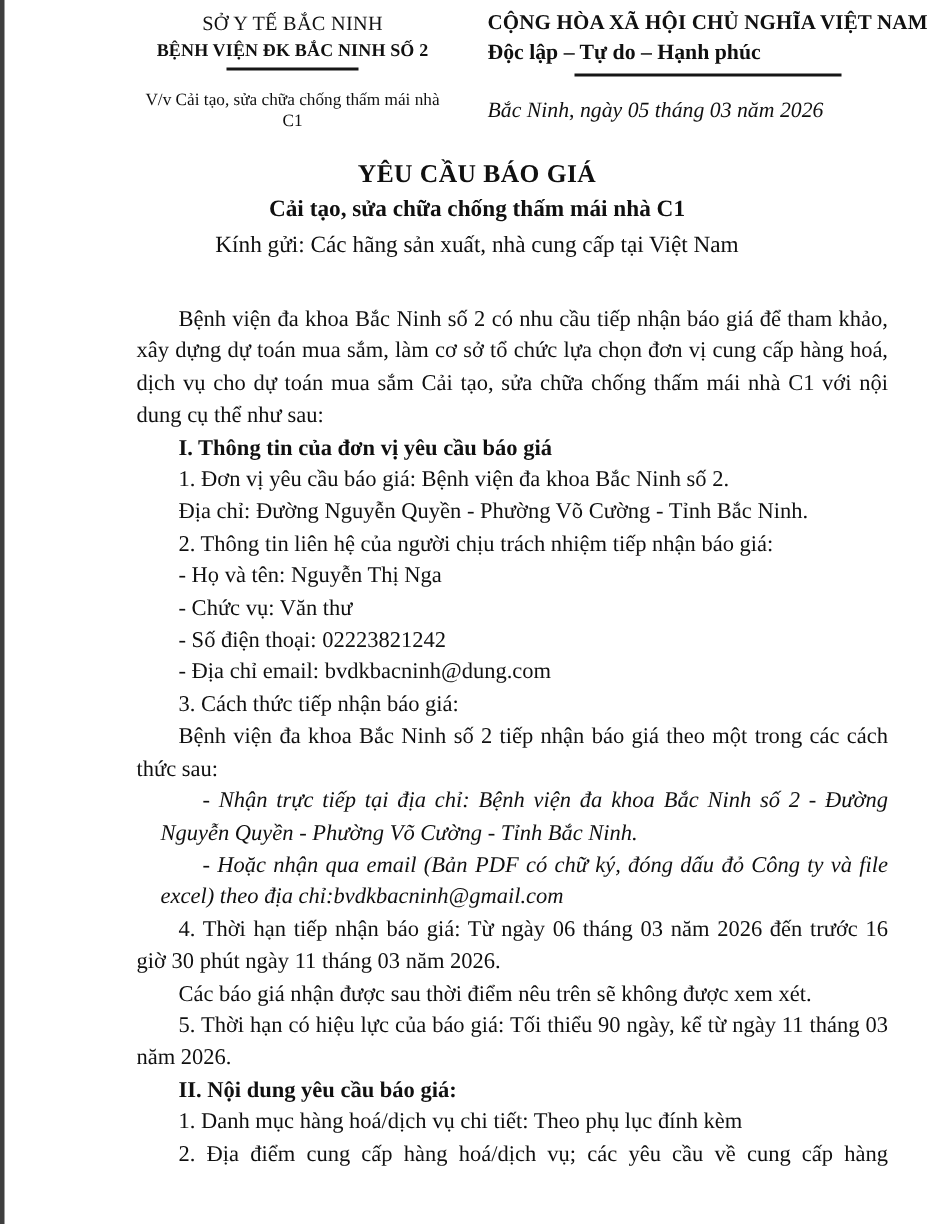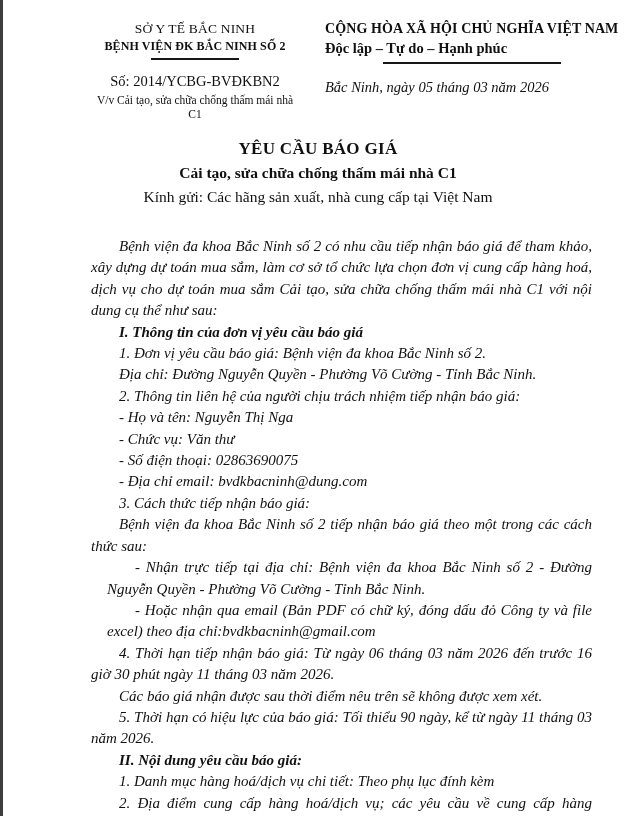--- a/index.html
+++ b/index.html
@@ -8,21 +8,21 @@
     width: 633px;
     height: 816px;
     box-sizing: border-box;
     background: #ffffff;
     border-left: 3px solid #3e3e3e;
     overflow: hidden;
     font-family: "Liberation Serif", "DejaVu Serif", serif;
     color: #101010;
   }
   
-  .header { display: flex; padding-top: 21px; }
+  .header { display: flex; padding-top: 8px; }
   .hcol-left { width: 260px; margin-left: 62px; text-align: center; }
   .hcol-right { flex: 1; padding-right: 14px; text-align: left; }
   .org-parent { font-size: 13.5px; letter-spacing: 0.2px; }
   .org-name { font-size: 12px; font-weight: bold; margin-top: 2px; letter-spacing: 0.1px; }
   .rule-left { width: 88px; height: 2px; background: #161616; margin: 4px auto 13px; }
   .doc-number { font-size: 14.5px; }
   .subject-note { font-size: 11.5px; line-height: 14px; margin-top: 3px; padding: 0 26px; }
   .motto1 { font-size: 14px; font-weight: bold; letter-spacing: 0.1px; }
   .motto2 { font-size: 14.5px; font-weight: bold; margin-top: 3px; }
   .rule-right { width: 178px; height: 2px; background: #161616; margin: 5px auto 15px; }
@@ -32,36 +32,35 @@
   .title-main { font-size: 17px; font-weight: bold; letter-spacing: 0.3px; text-align: center; }
   .title-sub { font-size: 15.5px; font-weight: bold; margin-top: 5px; }
   .title-recipient { font-size: 15.5px; margin-top: 6px; }
   
   .body-text {
     margin: 30px 41px 0 88px;
     font-size: 15px;
     line-height: 21.4px;
     text-align: justify;
   }
-  .body-text p { margin: 0; text-indent: 28px; font-style: italic; }
+  .body-text p { margin: 0; text-indent: 28px; }
   .body-text p.bold { font-weight: bold; }
   .body-text p.italic { font-style: italic; margin-left: 16px; }
   .body-text p.stretch { text-align-last: justify; }
 </style>
 </head>
 <body>
 
 <div class="page">
 
   <div class="header">
     <div class="hcol-left">
       <div class="org-parent">SỞ Y TẾ BẮC NINH</div>
       <div class="org-name">BỆNH VIỆN ĐK BẮC NINH SỐ 2</div>
       <div class="rule-left"></div>
-      <div class="doc-number">Số: 2014/YCBG-BVĐKBN2</div>
       <div class="subject-note">V/v Cải tạo, sửa chữa chống thấm mái nhà C1</div>
     </div>
     <div class="hcol-right">
       <div class="motto1">CỘNG HÒA XÃ HỘI CHỦ NGHĨA VIỆT NAM</div>
       <div class="motto2">Độc lập – Tự do – Hạnh phúc</div>
       <div class="rule-right"></div>
       <div class="place-date">Bắc Ninh, ngày 05 tháng 03 năm 2026</div>
     </div>
   </div>
 
@@ -72,21 +71,21 @@
   </div>
 
   <div class="body-text">
       <p class="para">Bệnh viện đa khoa Bắc Ninh số 2 có nhu cầu tiếp nhận báo giá để tham khảo, xây dựng dự toán mua sắm, làm cơ sở tổ chức lựa chọn đơn vị cung cấp hàng hoá, dịch vụ cho dự toán mua sắm Cải tạo, sửa chữa chống thấm mái nhà C1 với nội dung cụ thể như sau:</p>
       <p class="para bold">I. Thông tin của đơn vị yêu cầu báo giá</p>
       <p class="para">1. Đơn vị yêu cầu báo giá: Bệnh viện đa khoa Bắc Ninh số 2.</p>
       <p class="para">Địa chỉ: Đường Nguyễn Quyền - Phường Võ Cường - Tỉnh Bắc Ninh.</p>
       <p class="para">2. Thông tin liên hệ của người chịu trách nhiệm tiếp nhận báo giá:</p>
       <p class="para">- Họ và tên: Nguyễn Thị Nga</p>
       <p class="para">- Chức vụ: Văn thư</p>
-      <p class="para">- Số điện thoại: 02863690075</p>
+      <p class="para">- Số điện thoại: 02223821242</p>
       <p class="para">- Địa chỉ email: bvdkbacninh@dung.com</p>
       <p class="para">3. Cách thức tiếp nhận báo giá:</p>
       <p class="para">Bệnh viện đa khoa Bắc Ninh số 2 tiếp nhận báo giá theo một trong các cách thức sau:</p>
       <p class="para italic">- Nhận trực tiếp tại địa chỉ: Bệnh viện đa khoa Bắc Ninh số 2 - Đường Nguyễn Quyền - Phường Võ Cường - Tỉnh Bắc Ninh.</p>
       <p class="para italic">- Hoặc nhận qua email (Bản PDF có chữ ký, đóng dấu đỏ Công ty và file excel) theo địa chỉ:bvdkbacninh@gmail.com</p>
       <p class="para">4. Thời hạn tiếp nhận báo giá: Từ ngày 06 tháng 03 năm 2026 đến trước 16 giờ 30 phút ngày 11 tháng 03 năm 2026.</p>
       <p class="para">Các báo giá nhận được sau thời điểm nêu trên sẽ không được xem xét.</p>
       <p class="para">5. Thời hạn có hiệu lực của báo giá: Tối thiểu 90 ngày, kể từ ngày 11 tháng 03 năm 2026.</p>
       <p class="para bold">II. Nội dung yêu cầu báo giá:</p>
       <p class="para">1. Danh mục hàng hoá/dịch vụ chi tiết: Theo phụ lục đính kèm</p>

